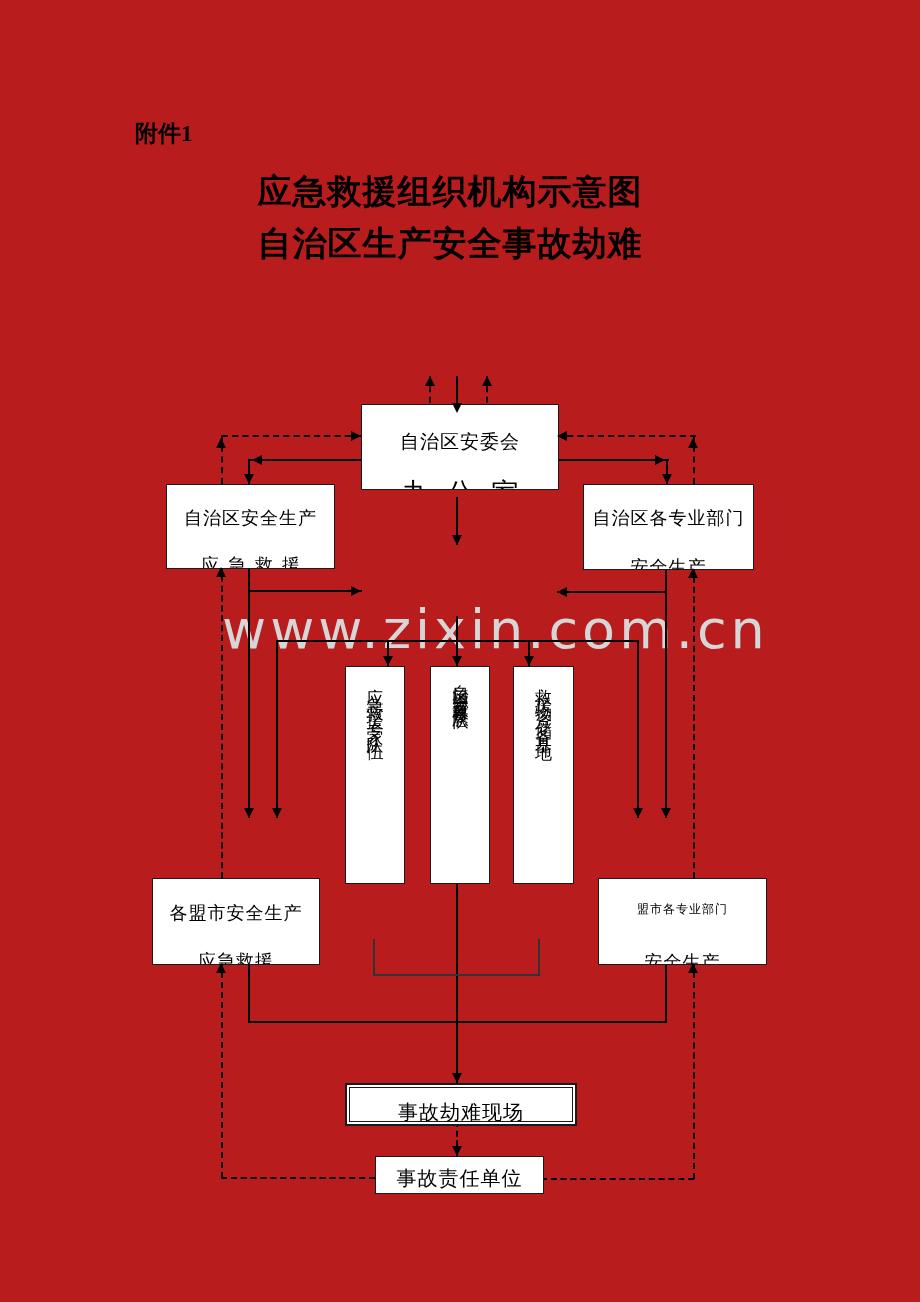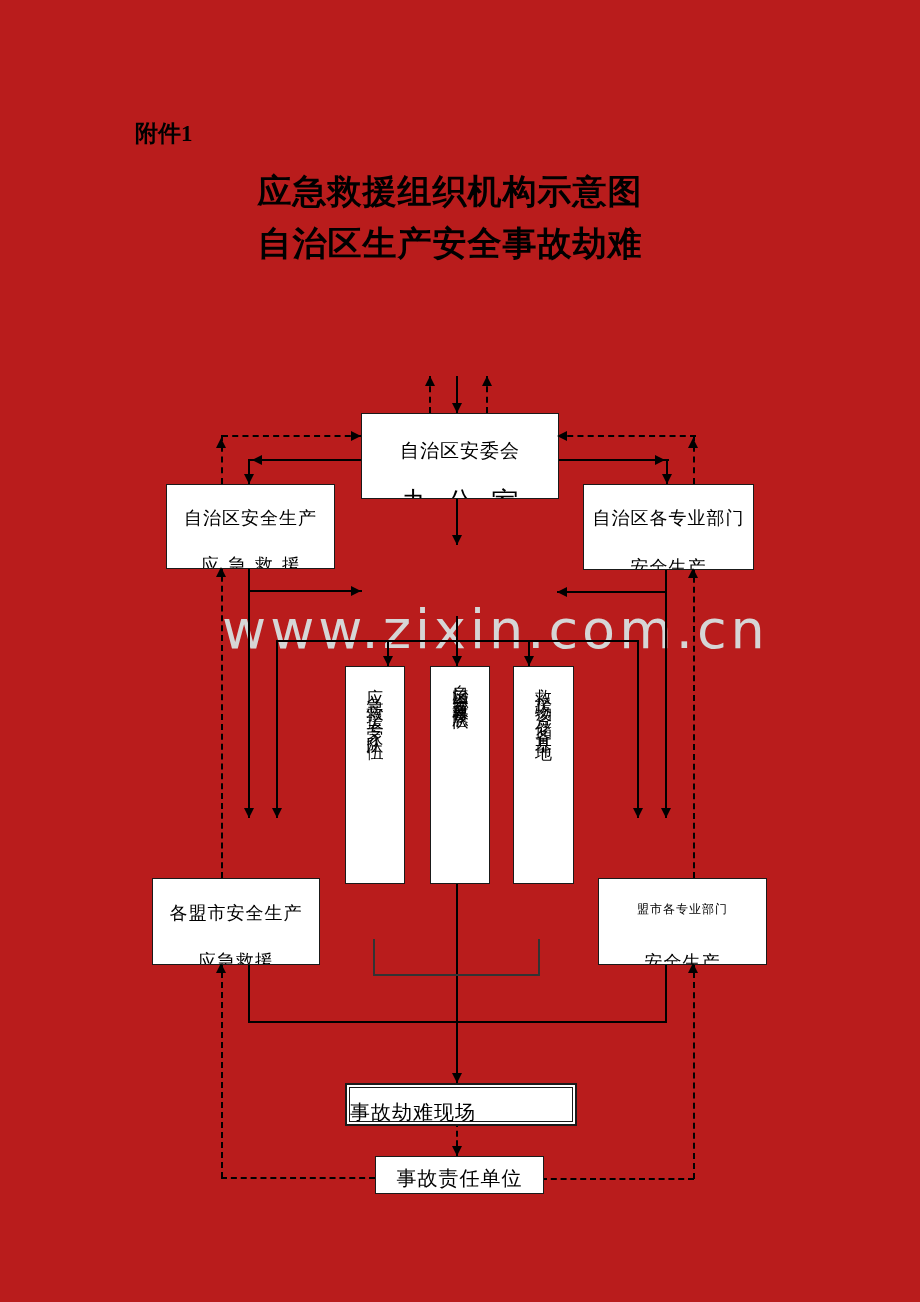--- a/index.html
+++ b/index.html
@@ -106,21 +106,21 @@
   <div class="arr a-u" style="left:216px;top:438px;"></div>
   <div class="arr a-u" style="left:216px;top:567px;"></div>
   <div class="arr a-u" style="left:216px;top:963px;"></div>
   <div class="arr a-l" style="left:557px;top:431px;"></div>
   <div class="arr a-u" style="left:688px;top:438px;"></div>
   <div class="arr a-u" style="left:688px;top:568px;"></div>
   <div class="arr a-u" style="left:688px;top:963px;"></div>
   <div class="arr a-d" style="left:452px;top:1146px;"></div>
 
 
-  <div class="box" style="left:361px;top:413px;width:196px;height:84px;">
+  <div class="box" style="left:361px;top:404px;width:196px;height:84px;">
     <div class="l1" style="top:24px;font-size:19px;letter-spacing:1px;">自治区安委会</div>
     <div class="l2" style="top:70px;font-size:27px;letter-spacing:18px;padding-left:18px;">办公室</div>
   </div>
 
   <div class="box" style="left:166px;top:484px;width:167px;height:83px;">
     <div class="l1" style="top:21px;font-size:18px;letter-spacing:1px;">自治区安全生产</div>
     <div class="l2" style="top:68px;font-size:18px;letter-spacing:9px;padding-left:9px;">应急救援</div>
   </div>
 
   <div class="box" style="left:583px;top:484px;width:169px;height:84px;">
@@ -144,21 +144,21 @@
     <div class="l2" style="top:70px;font-size:18px;letter-spacing:1px;">应急救援</div>
   </div>
 
   <div class="box" style="left:598px;top:878px;width:167px;height:85px;">
     <div class="l1" style="top:22px;font-size:12px;letter-spacing:1px;">盟市各专业部门</div>
     <div class="l2" style="top:71px;font-size:18px;letter-spacing:1px;">安全生产</div>
   </div>
 
   <div class="dblbox" style="left:345px;top:1083px;width:228px;height:39px;">
     <div class="inner">
-      <div class="l1" style="position:absolute;left:0;right:0;top:11px;text-align:left;font-size:20px;letter-spacing:1px;">事故劫难现场</div>
+      <div class="l1" style="position:absolute;left:0;right:0;top:11px;text-align:center;font-size:20px;letter-spacing:1px;">事故劫难现场</div>
     </div>
   </div>
 
   <div class="box" style="left:375px;top:1156px;width:167px;height:36px;">
     <div class="l1" style="top:8px;font-size:20px;letter-spacing:1px;">事故责任单位</div>
   </div>
 
 </div>
 
 </body></html>

